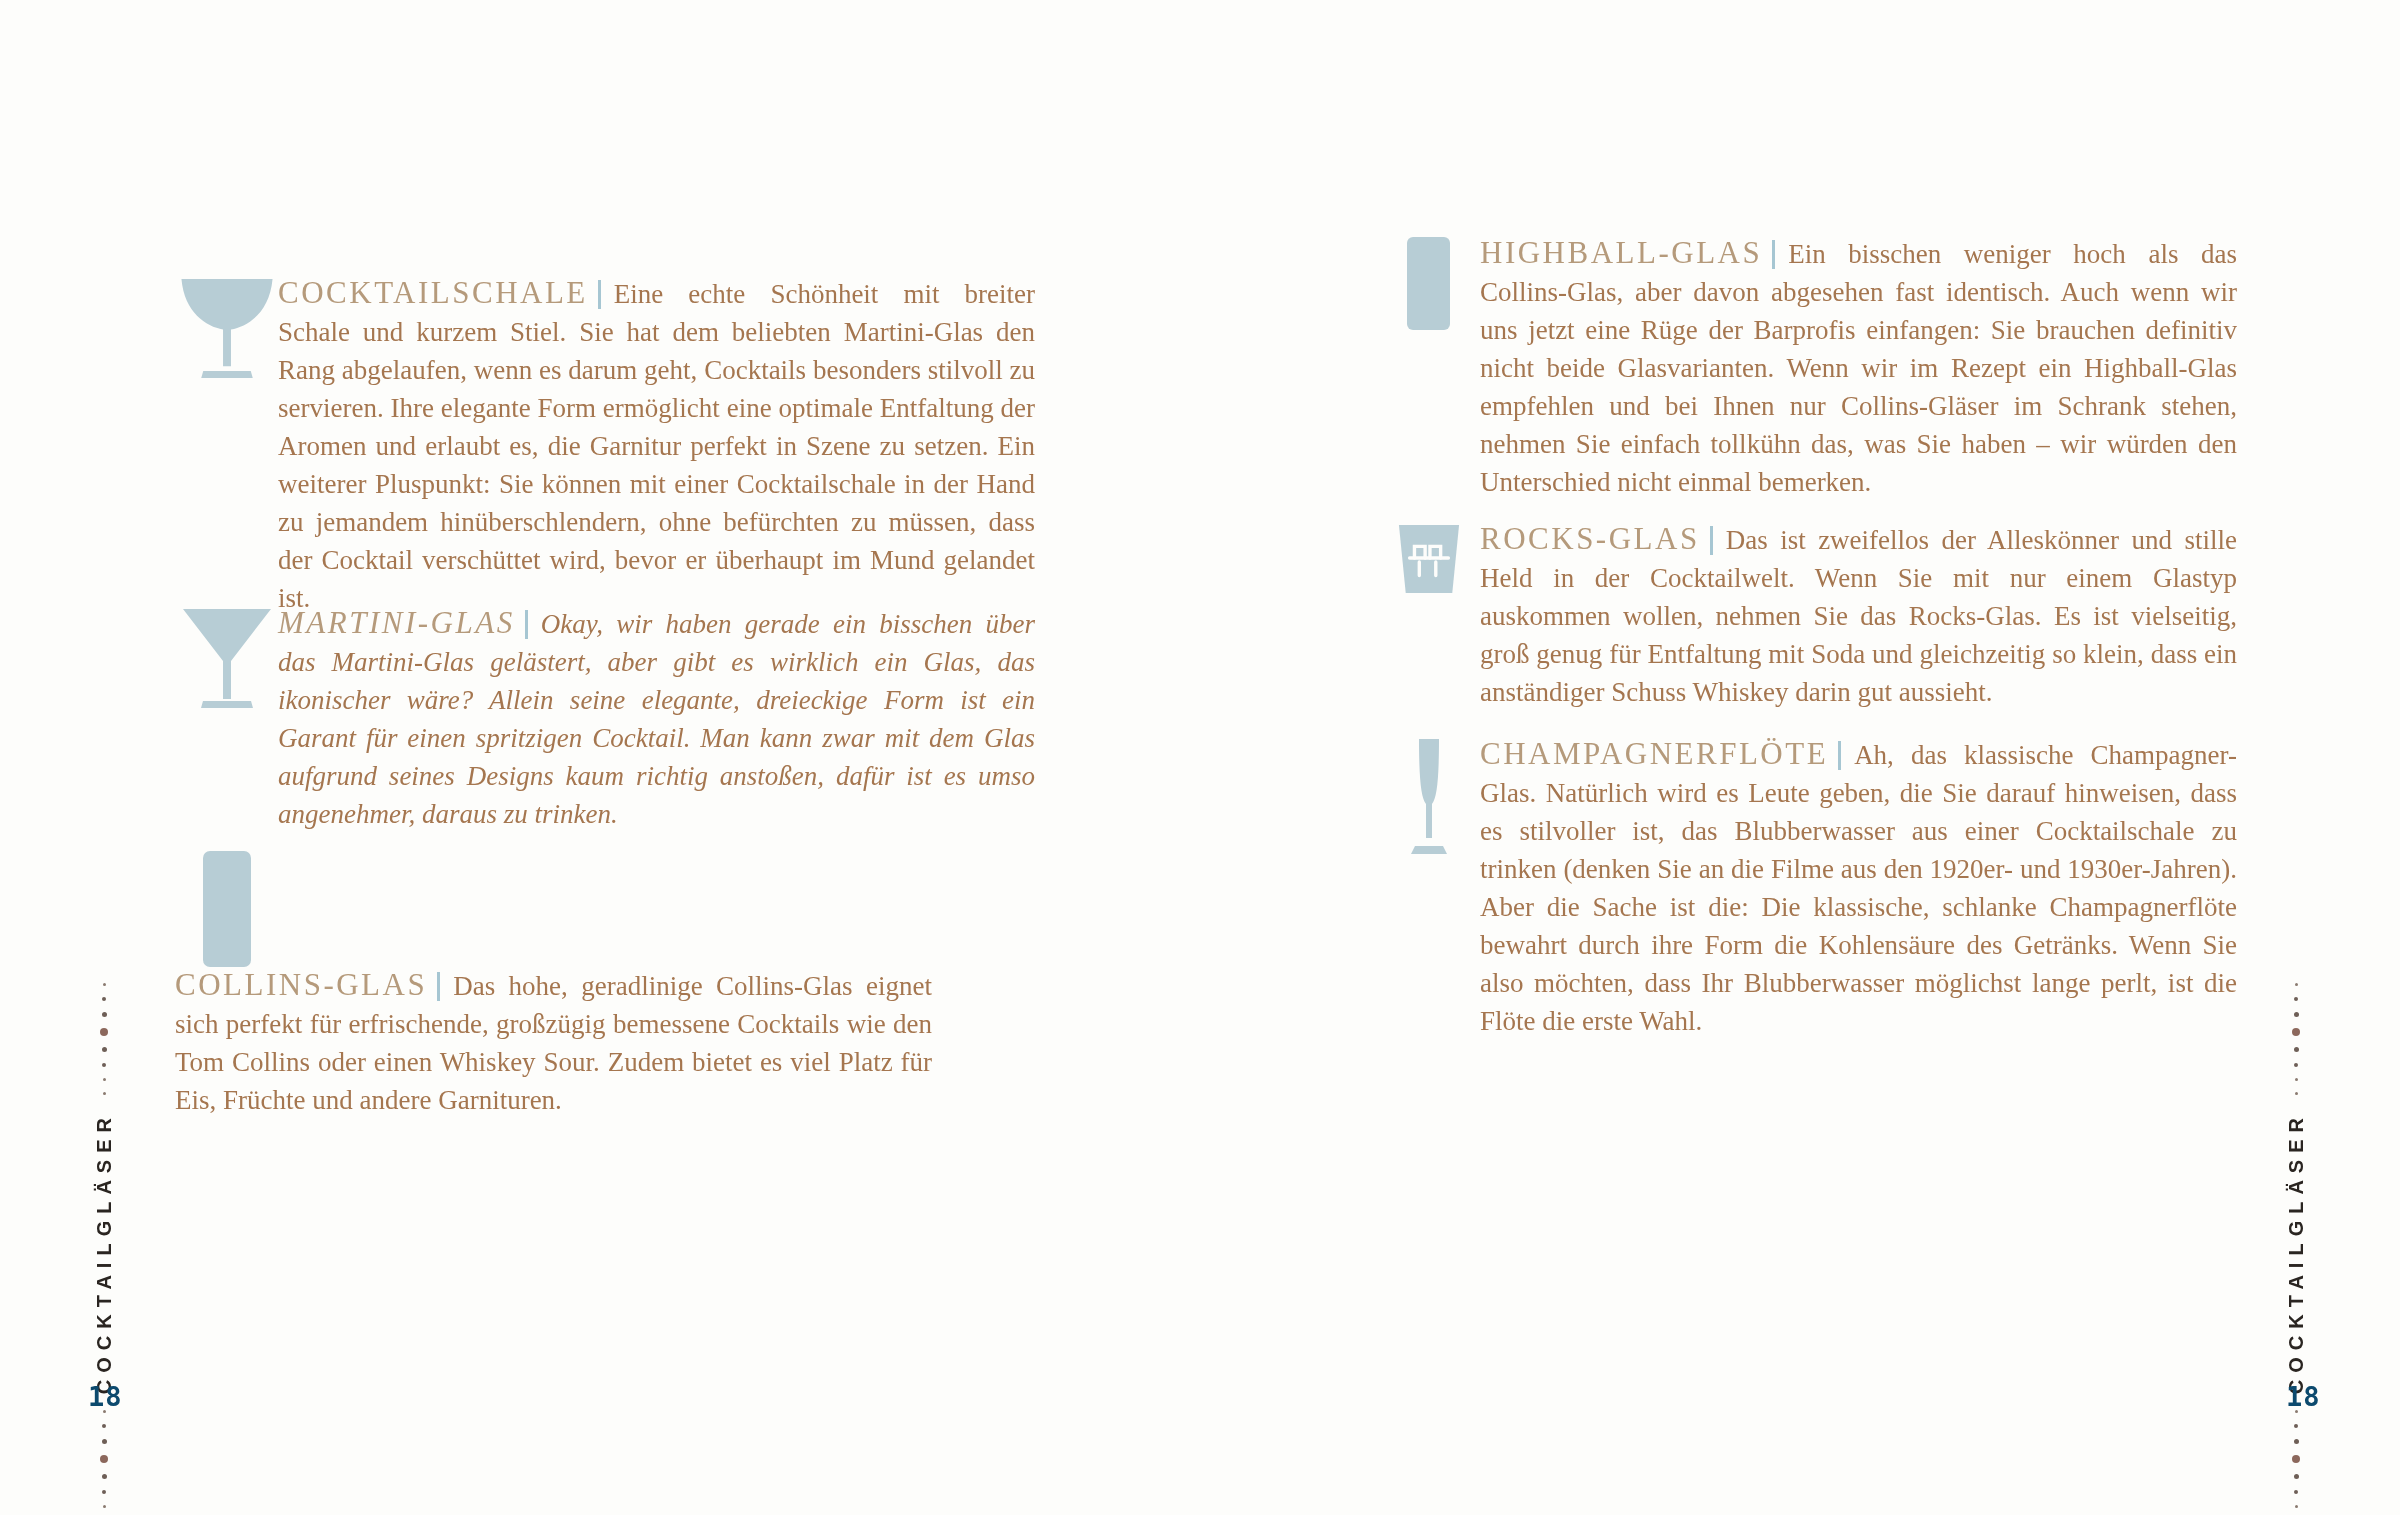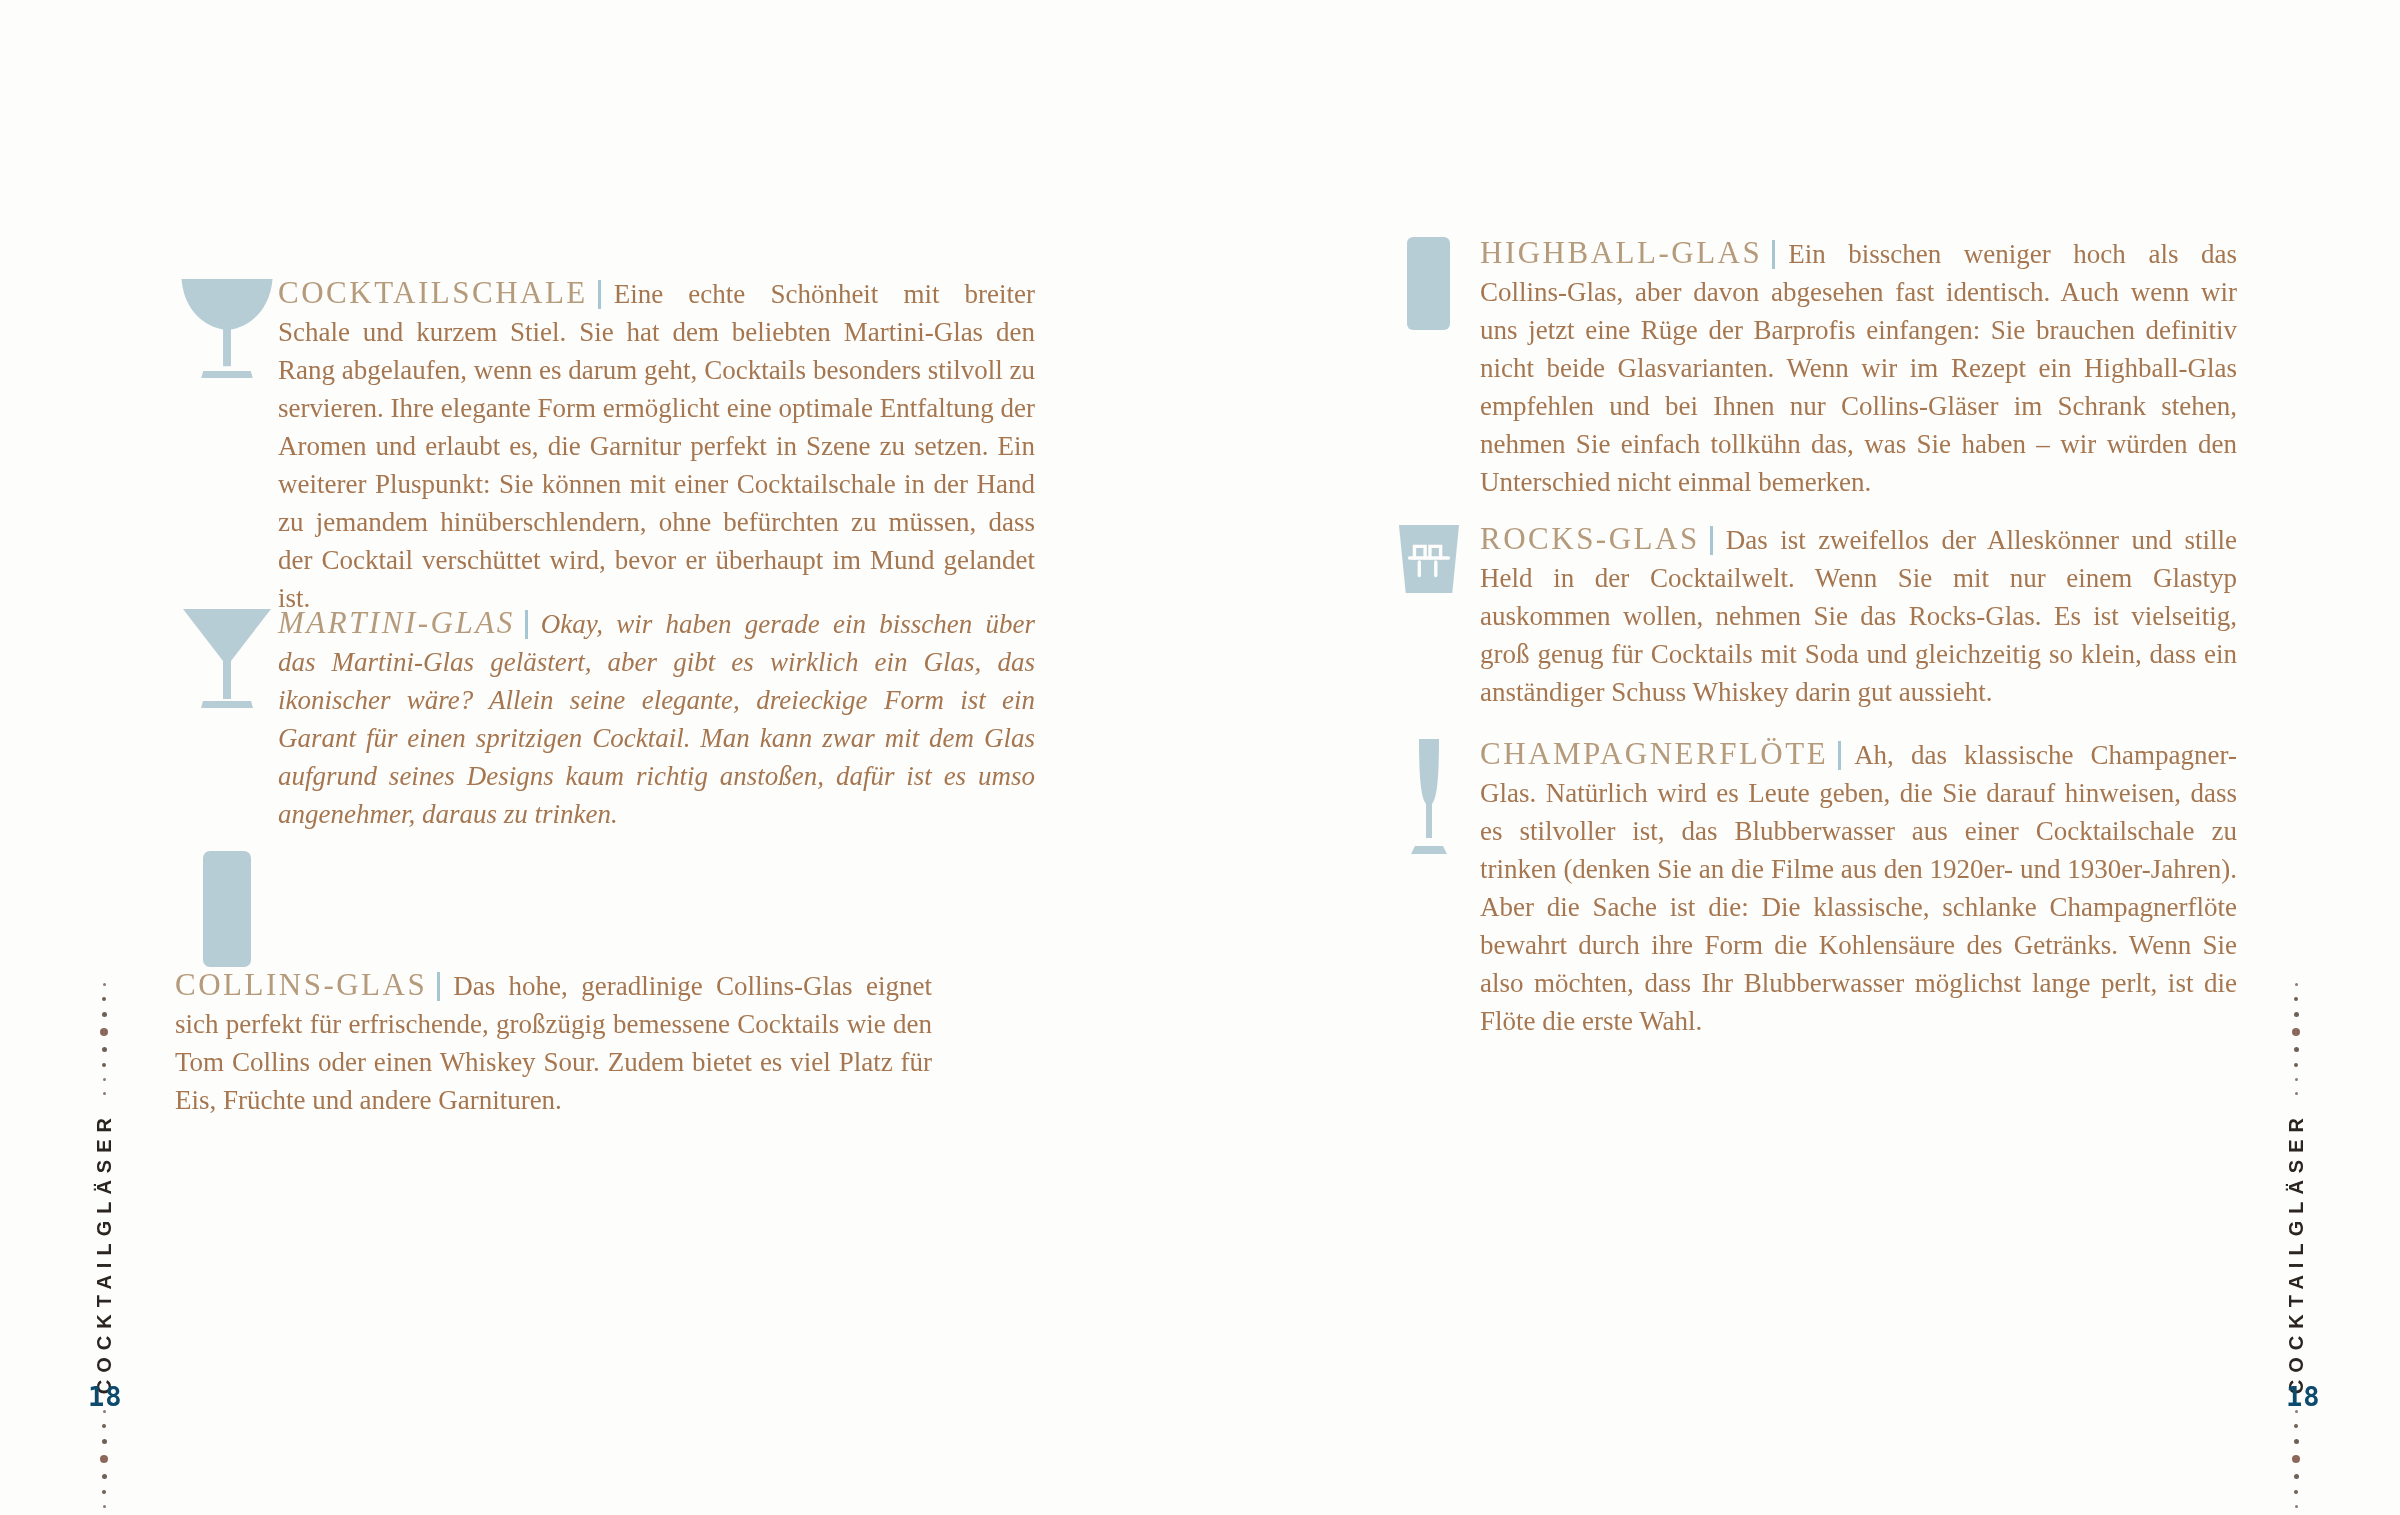--- a/index.html
+++ b/index.html
@@ -101,21 +101,21 @@
     <article class="section s-r2">
       <div class="icon-col">
         <svg class="rocks" viewBox="0 0 66 72">
           <path d="M2,1 L64,1 L57,71 L9,71 Z" fill="#b7cdd5"></path>
           <path class="ice" d="M13,35 H53"></path>
           <path class="ice" d="M18,35 V23 H29 V35"></path>
           <path class="ice" d="M34,35 V23 H45 V35"></path>
           <path class="ice" d="M23,39 V53 M40,39 V53"></path>
         </svg>
       </div>
-      <p class="para"><span class="title">ROCKS-GLAS</span><span class="sep"></span><span>Das ist zweifellos der Alleskönner und stille Held in der Cocktailwelt. Wenn Sie mit nur einem Glastyp auskommen wollen, nehmen Sie das Rocks-Glas. Es ist vielseitig, groß genug für Cocktails mit Soda und gleichzeitig so klein, dass ein anständiger Schuss Whiskey darin gut aussieht.</span></p>
+      <p class="para"><span class="title">ROCKS-GLAS</span><span class="sep"></span><span>Das ist zweifellos der Alleskönner und stille Held in der Cocktailwelt. Wenn Sie mit nur einem Glastyp auskommen wollen, nehmen Sie das Rocks-Glas. Es ist vielseitig, groß genug für Entfaltung mit Soda und gleichzeitig so klein, dass ein anständiger Schuss Whiskey darin gut aussieht.</span></p>
     </article>
 
     <article class="section s-r3">
       <div class="icon-col">
         <svg class="glass flute" viewBox="0 0 42 122">
           <path d="M11,1 H31 C31,40 29,60 24,66 L24,100 H18 L18,66 C13,60 11,40 11,1 Z"></path>
           <path d="M7,108 H35 L39,116 H3 Z"></path>
         </svg>
       </div>
       <p class="para"><span class="title">CHAMPAGNERFLÖTE</span><span class="sep"></span><span>Ah, das klassische Champagner-Glas. Natürlich wird es Leute geben, die Sie darauf hinweisen, dass es stilvoller ist, das Blubberwasser aus einer Cocktailschale zu trinken (denken Sie an die Filme aus den 1920er- und 1930er-Jahren). Aber die Sache ist die: Die klassische, schlanke Champagnerflöte bewahrt durch ihre Form die Kohlensäure des Getränks. Wenn Sie also möchten, dass Ihr Blubberwasser möglichst lange perlt, ist die Flöte die erste Wahl.</span></p>

